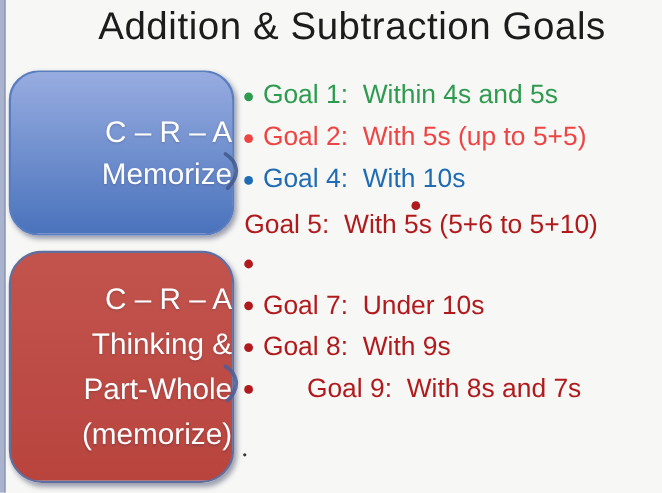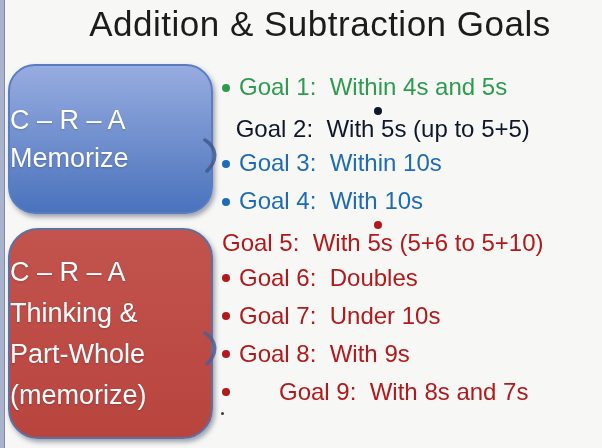--- a/index.html
+++ b/index.html
@@ -31,21 +31,21 @@
     color: #1c1c1c;
     white-space: nowrap;
   }
   .box {
     position: absolute; left: 8px;
     width: 205px;
     box-sizing: border-box;
     border: 2px solid #5a7cc0;
     display: flex; flex-direction: column;
     justify-content: center;
-    text-align: left;
+    text-align: right;
     color: #ffffff;
     box-shadow: 2px 3px 5px rgba(80, 85, 115, 0.55);
   }
   .box-blue {
     top: 64px; height: 150px;
     border-radius: 27px;
   }
   .box-red {
     top: 228px; height: 211px;
     border-radius: 30px;
@@ -119,39 +119,34 @@
   </div>
   <svg class="hook hook-red" width="18" height="36" viewBox="0 0 18 36">
     <path d="M2,2 C13,9 16,21 4,33" fill="none" stroke="#4d5e96" stroke-width="3.5" stroke-linecap="round" opacity="0.85"></path>
   </svg>
 
   <ul class="goals">
       <li class="goal" style="color: rgb(46, 155, 80);">
         <span class="dot"></span>
         <span class="goal-text">Goal 1:  Within 4s and 5s</span>
       </li>
-      <li class="goal" style="color: #0f172a; flex-direction: column;">
+      <li class="goal" style="color: #ef4444;">
         <span class="dot"></span>
         <span class="goal-text">Goal 2:  With 5s (up to 5+5)</span>
-      </li>
-      <li class="goal" style="color: rgb(31, 108, 181);">
-        <span class="dot"></span>
-        <span class="goal-text">Goal 3:  Within 10s</span>
       </li>
       <li class="goal" style="color: rgb(31, 108, 181);">
         <span class="dot"></span>
         <span class="goal-text">Goal 4:  With 10s</span>
       </li>
       <li class="goal" style="color: rgb(177, 26, 29); flex-direction: column;">
         <span class="dot"></span>
         <span class="goal-text">Goal 5:  With 5s (5+6 to 5+10)</span>
       </li>
       <li class="goal" style="color: rgb(177, 26, 29);">
         <span class="dot"></span>
-        <span class="goal-text">Goal 6:  Doubles</span>
       </li>
       <li class="goal" style="color: rgb(177, 26, 29);">
         <span class="dot"></span>
         <span class="goal-text">Goal 7:  Under 10s</span>
       </li>
       <li class="goal" style="color: rgb(177, 26, 29); text-align: center;">
         <span class="dot"></span>
         <span class="goal-text">Goal 8:  With 9s</span>
       </li>
       <li class="goal" style="color: rgb(177, 26, 29); gap: 40px;">

